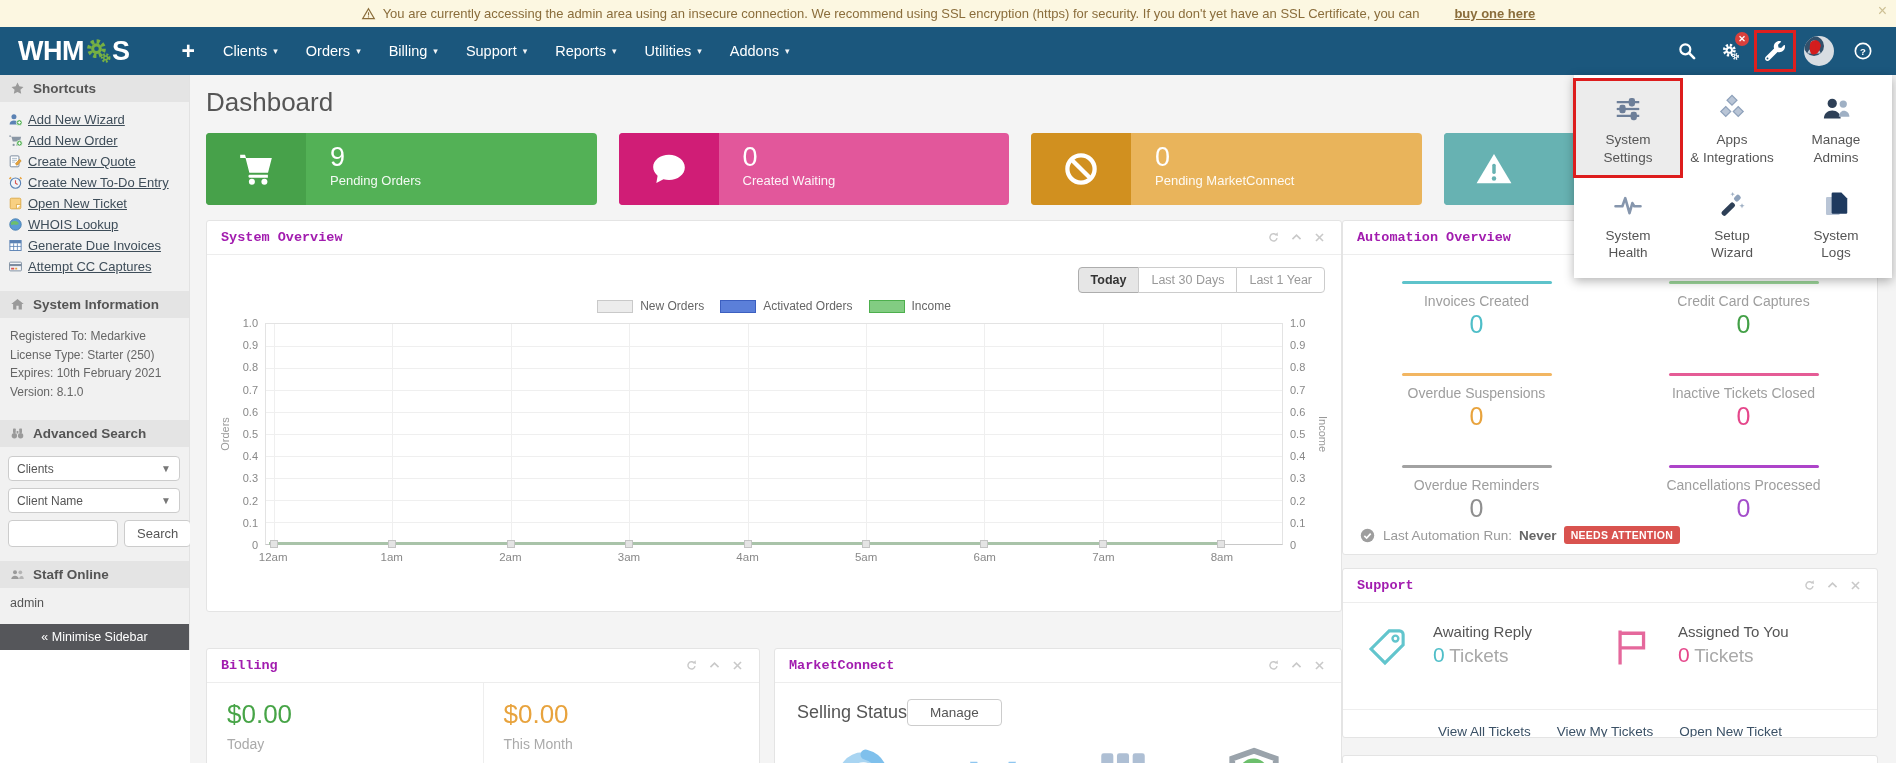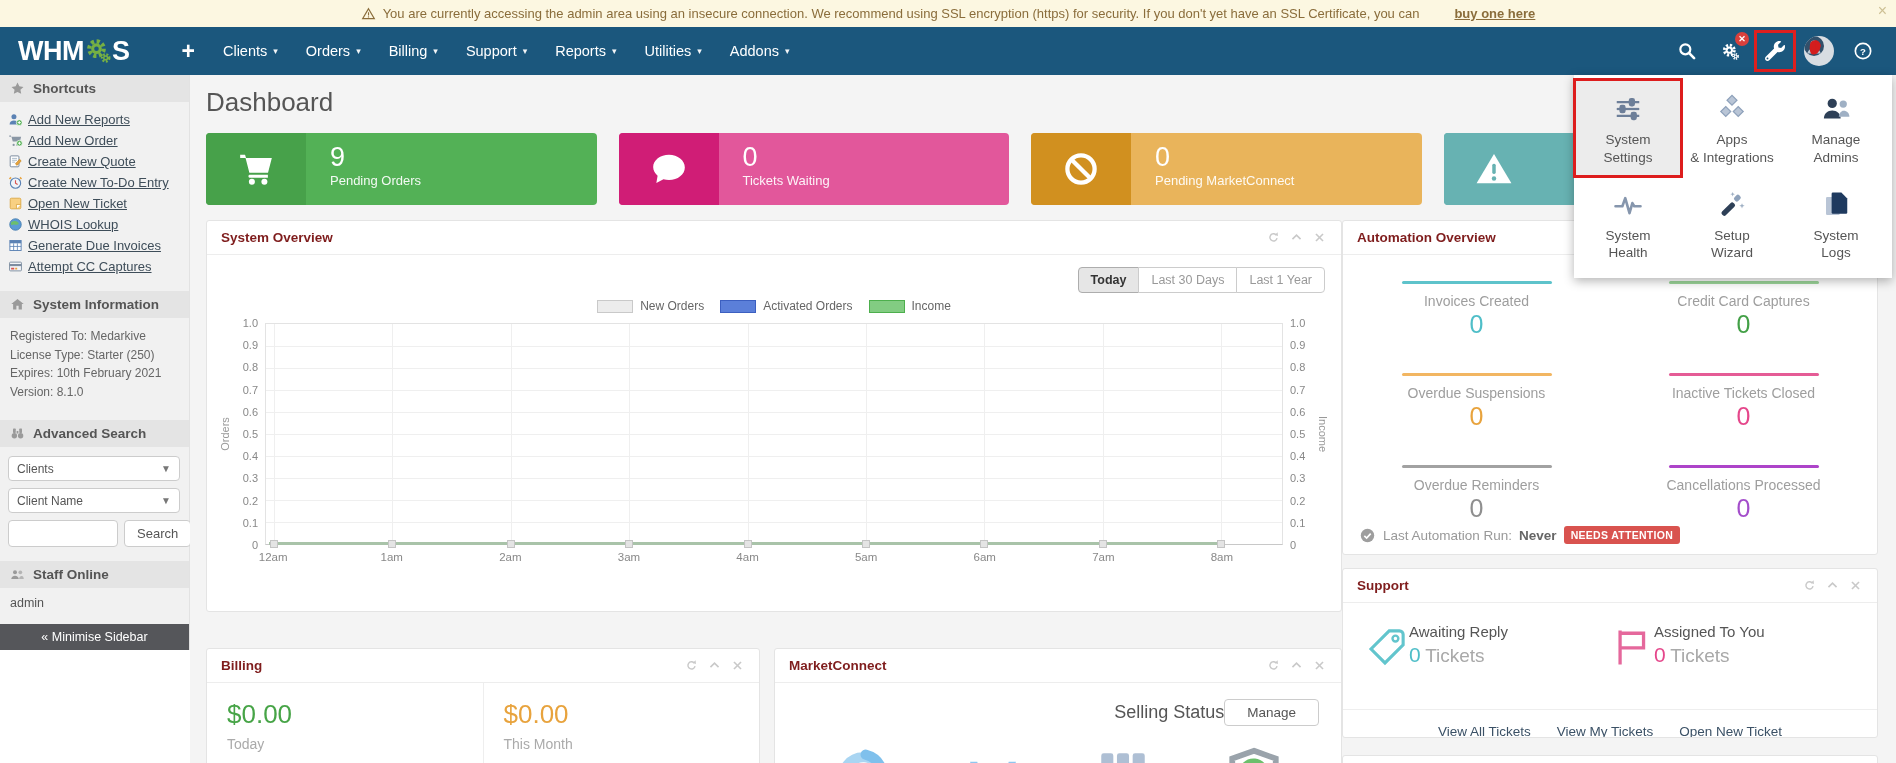--- a/index.html
+++ b/index.html
@@ -74,21 +74,21 @@
   .card { flex:1; height:72px; border-radius:4px; display:flex; overflow:hidden; cursor:pointer; }
   .card-ic { width:100px; display:flex; align-items:center; justify-content:center; }
   .card-ic svg { width:38px; height:38px; color:#fff; }
   .card-tx { padding:9px 0 0 24px; }
   .card-val { font-size:27px; color:#fff; line-height:1.15; }
   .card-lbl { font-size:13px; color:rgba(255,255,255,.93); }
 
   .panel { position:absolute; background:#fff; border:1px solid #e4e4e4; border-radius:3px; overflow:hidden; }
   .p-head { height:34px; border-bottom:1px solid #ededed; display:flex; align-items:center;
     padding:0 14px; }
-  .p-title { font-size:13.5px; font-weight:bold; color:#7f1d1d; }
+  .p-title { font-size:13.5px; font-weight:bold; color:#a21caf;font-family:Liberation Mono, monospace; }
   .p-tools { margin-left:auto; display:flex; gap:9px; }
   .p-tools span { width:14px; height:14px; color:#c9c9c9; cursor:pointer; }
   .p-tools svg { width:13px; height:13px; }
 
   #panel-overview { left:16px; top:145px; width:1136px; height:392px; }
   #panel-automation { left:1152px; top:145px; width:536px; height:335px; }
   #panel-support { left:1152px; top:493px; width:536px; height:170px; }
   #panel-staff { left:1152px; top:680px; width:536px; height:60px; }
   #panel-billing { left:16px; top:573px; width:554px; height:200px; }
   #panel-market { left:584px; top:573px; width:568px; height:200px; }
@@ -129,38 +129,38 @@
   .auto-val { font-size:25px; margin-top:1px; }
   .auto-foot { position:absolute; left:16px; bottom:10px; display:flex; align-items:center; gap:7px;
     font-size:13.5px; color:#999; }
   .auto-foot svg { width:17px; height:17px; }
   .auto-foot b { color:#666; }
   .badge-attn { background:#d9534f; color:#fff; font-size:10.5px; font-weight:bold;
     padding:3px 7px; border-radius:3px; letter-spacing:.3px; }
 
   
   .sup-body { display:flex; padding:20px 22px 8px; }
-  .sup-stat { flex:1; display:flex; gap:0; }
+  .sup-stat { flex:1; display:flex; gap:24px; }
   .sup-stat svg { width:44px; height:44px; margin-top:2px; }
   .sup-t1 { font-size:15px; color:#555; margin-bottom:3px; }
   .sup-num { font-size:21px; }
   .sup-unit { font-size:19px; color:#a9a9a9; font-weight:300; }
   .sup-foot { border-top:1px solid #eee; margin-top:32px; text-align:center; padding:12px 0; }
   .sup-foot a { color:#3b5166; font-size:13.5px; text-decoration:underline; margin:0 13px; cursor:pointer; }
 
   
   .bil-body { display:flex; height:88px; border-bottom:1px solid #eee; }
   .bil-half { flex:1; padding:16px 20px; }
   .bil-half:first-child { border-right:1px solid #eee; }
   .bil-amt { font-size:26px; }
   .bil-lbl { font-size:14px; color:#aaa; margin-top:6px; }
 
   
   .mc-body { padding:16px 22px; }
-  .mc-top { display:flex; align-items:center; justify-content:flex-end; }
+  .mc-top { display:flex; align-items:center; justify-content:flex-start; }
   .mc-sell { font-size:18px; color:#555; }
   .mc-btn { border:1px solid #ccc; border-radius:4px; background:#fff; color:#555;
     font-size:13.5px; padding:5px 22px; cursor:pointer; font-family:inherit; }
   .mc-logos { display:flex; justify-content:space-around; margin-top:20px; }
   .mc-logos svg { width:58px; height:58px; }
 </style>
 </head>
 <body>
 
 <div class="warnbar">
@@ -330,21 +330,21 @@
     <span>Shortcuts</span>
   </div>
   <div class="sb-links" id="sb-shortcuts">
       <div class="sb-link">
         <svg viewBox="0 0 24 24">
           <circle cx="9.5" cy="7.5" r="4" fill="#5b82b4"></circle>
           <path d="M2.5 20c0-3.9 3.1-6.3 7-6.3s7 2.4 7 6.3z" fill="#5b82b4"></path>
           <circle cx="18" cy="17" r="4.7" fill="#52ae52" stroke="#fff" stroke-width="1.2"></circle>
           <path d="M18 14.4v5.2M15.4 17h5.2" stroke="#fff" stroke-width="1.6"></path>
         </svg>
-        <span>Add New Reports</span>
+        <span>Add New Wizard</span>
       </div>
       <div class="sb-link">
         <svg viewBox="0 0 24 24">
           <path fill="#8a97a5" d="M2 4h2.7l.5 1.8H21l-2 7.8H7.6L5.5 5.8H2z"></path>
           <circle cx="9" cy="19" r="1.8" fill="#8a97a5"></circle>
           <circle cx="15" cy="19" r="1.8" fill="#8a97a5"></circle>
           <circle cx="18.3" cy="16.3" r="4.6" fill="#52ae52" stroke="#fff" stroke-width="1.2"></circle>
           <path d="M18.3 13.9v4.8M15.9 16.3h4.8" stroke="#fff" stroke-width="1.5"></path>
         </svg>
         <span>Add New Order</span>
@@ -469,21 +469,21 @@
         </div>
       </div>
       <div class="card" style="background: rgb(226, 87, 155);">
         <div class="card-ic" style="background:#d01d76">
           <svg viewBox="0 0 24 24">
             <path fill="currentColor" d="M12 3C6.5 3 2 6.5 2 10.8c0 2.1 1.1 4 2.8 5.4L4 20.8l4.5-2.4c1.1.3 2.3.5 3.5.5 5.5 0 10-3.5 10-7.9S17.5 3 12 3z"></path>
           </svg>
         </div>
         <div class="card-tx">
           <div class="card-val">0</div>
-          <div class="card-lbl">Tickets Waiting</div>
+          <div class="card-lbl">Created Waiting</div>
         </div>
       </div>
       <div class="card" style="background: rgb(233, 180, 91);">
         <div class="card-ic" style="background:#d1901f">
           <svg viewBox="0 0 24 24">
             <circle cx="12" cy="12" r="8.6" fill="none" stroke="currentColor" stroke-width="2.7"></circle>
             <line x1="6.1" y1="6.1" x2="17.9" y2="17.9" stroke="currentColor" stroke-width="2.7"></line>
           </svg>
         </div>
         <div class="card-tx">

